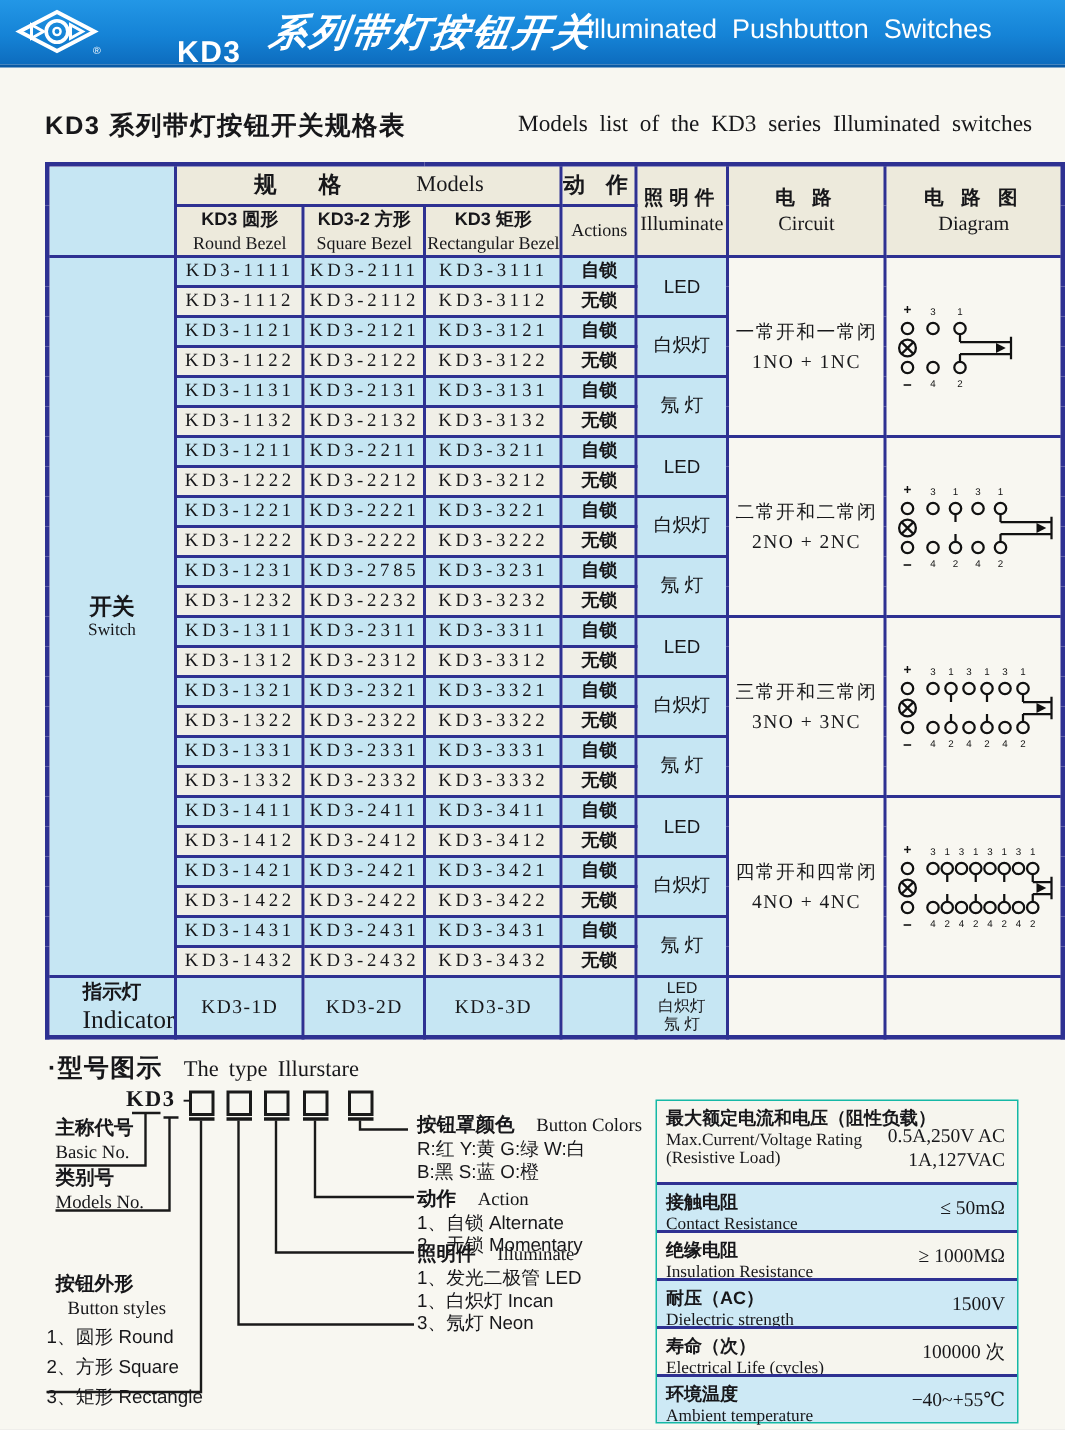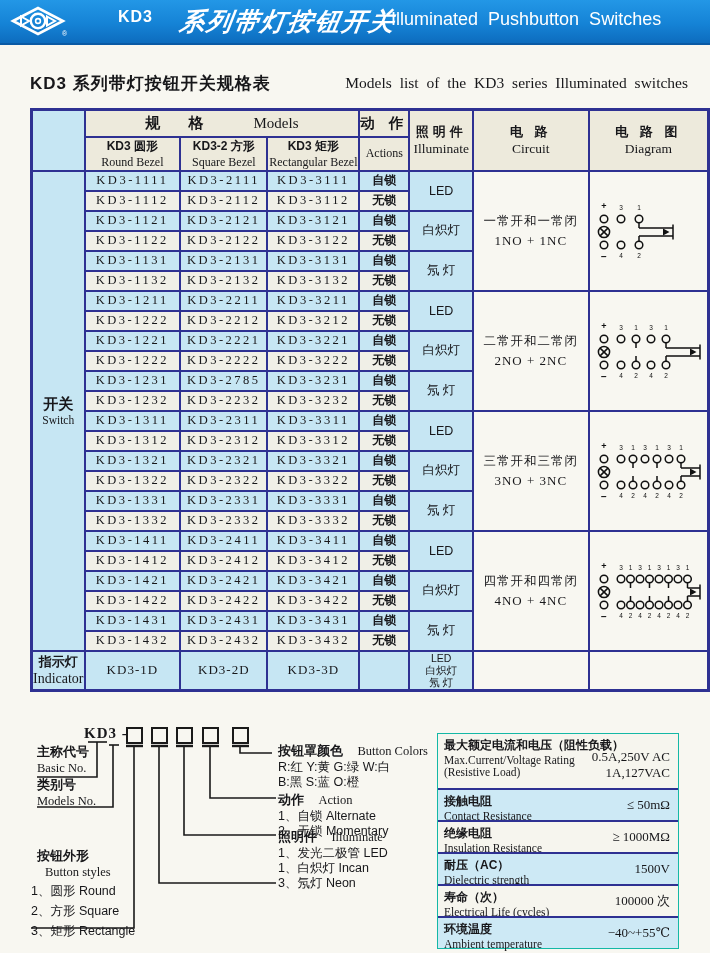--- a/index.html
+++ b/index.html
@@ -4,21 +4,21 @@
 <style>
   html,body{margin:0;padding:0;background:#e8e8e6;}
   #page{position:relative;width:710px;height:953px;background:#f8f7f1;overflow:hidden;
         font-family:"Liberation Sans","DejaVu Sans",sans-serif;color:#17171a;}
 
   
   #banner{position:absolute;left:0;top:0;width:710px;height:43px;
           background:linear-gradient(180deg,#2397e6 0%,#1583d6 55%,#0d6cbe 100%);
           border-bottom:2px solid #0a5aa5;}
   #logo{position:absolute;left:10px;top:5px;}
-  .banner-kd3{position:absolute;left:118px;top:8px;font-size:16px;font-weight:bold;color:#fff;letter-spacing:1px;}
+  .banner-kd3{position:absolute;left:118px;top:24px;font-size:20px;font-weight:bold;color:#fff;letter-spacing:1px;}
   .banner-zh{position:absolute;left:180px;top:5px;font-size:25px;font-weight:900;color:#fff;
              font-style:italic;letter-spacing:2px;transform:skewX(-8deg);white-space:nowrap;}
   .banner-en{position:absolute;left:391px;top:9px;font-size:18px;color:#fff;white-space:nowrap;word-spacing:5px;}
 
   
   .models-title-zh{position:absolute;left:30px;top:72px;font-size:17px;font-weight:bold;letter-spacing:1px;}
   .models-title-en{position:absolute;right:22px;top:74px;font-size:15.5px;
                    font-family:"Liberation Serif","DejaVu Serif",serif;word-spacing:4px;}
 
   
@@ -40,21 +40,21 @@
   .h-action-zh{font-size:14.5px;font-weight:bold;letter-spacing:5px;}
   .h2 .zh-b{font-size:12px;} .h2 .en-s{font-size:12px;}
   .h-stack .zh-b{font-size:13px;letter-spacing:4px;}
   .h-stack .en-s{font-size:13.5px;}
   .model-cell{font-family:"Liberation Serif","DejaVu Serif",serif;font-size:12.5px;letter-spacing:2.5px;}
   .action-cell{font-size:12px;font-weight:bold;}
   .illum-cell{font-size:12.5px;}
   .circuit-cell .zh{font-size:12.5px;letter-spacing:1px;}
   .circuit-cell .en-s{font-size:13px;margin-top:3px;letter-spacing:1px;}
   .switch-cell .zh-b{font-size:15px;} .switch-cell .en-s{font-size:11.5px;}
-  .ind-label .zh-b{font-size:13px;} .ind-label .en-s{font-size:14px;}
+  .ind-label .zh-b{font-size:13px;} .ind-label .en-s{font-size:17px;padding-left:22px;}
   .ind-model{font-family:"Liberation Serif","DejaVu Serif",serif;font-size:13px;letter-spacing:1px;}
   .ind-illum div{font-size:10.5px;line-height:12px;}
   .diagram-cell svg{display:block;margin:0 auto;}
 
   
   #type-section{position:absolute;left:0;top:695px;width:710px;height:258px;}
   .type-head{position:absolute;left:32px;top:6px;white-space:nowrap;}
   .type-head .zh{font-size:16.5px;font-weight:bold;letter-spacing:1px;}
   .type-head .en{font-size:15px;font-family:"Liberation Serif","DejaVu Serif",serif;margin-left:14px;word-spacing:3px;}
   .code-prefix{position:absolute;left:84px;top:30px;font-size:15px;
@@ -492,20 +492,23 @@
             <div>白炽灯</div>
             <div>氖 灯</div>
           </td>
           <td class="c-white"></td>
           <td class="c-white"></td>
         </tr>
       </tbody>
   </table>
 
   <div id="type-section">
+    <div class="type-head">
+      <span class="zh"><span>·</span><span>型号图示</span></span><span class="en">The type Illurstare</span>
+    </div>
     <div class="code-prefix">KD3 -</div>
 
     <svg id="type-lines" width="710" height="258" viewBox="0 0 710 258">
       <g stroke="#1a1a1a" stroke-width="1.6" fill="none">
         <rect x="127" y="33" width="15" height="15" stroke-width="2"></rect>
         <rect x="152" y="33" width="15" height="15" stroke-width="2"></rect>
         <rect x="177" y="33" width="15" height="15" stroke-width="2"></rect>
         <rect x="203" y="33" width="15" height="15" stroke-width="2"></rect>
         <rect x="233" y="33" width="15" height="15" stroke-width="2"></rect>
         <path d="M126,51 H143" stroke-width="2.4"></path>

